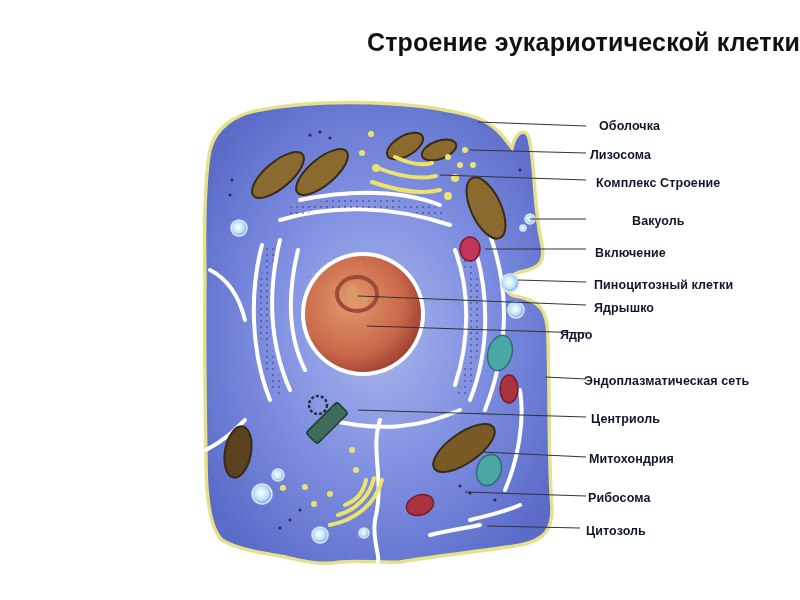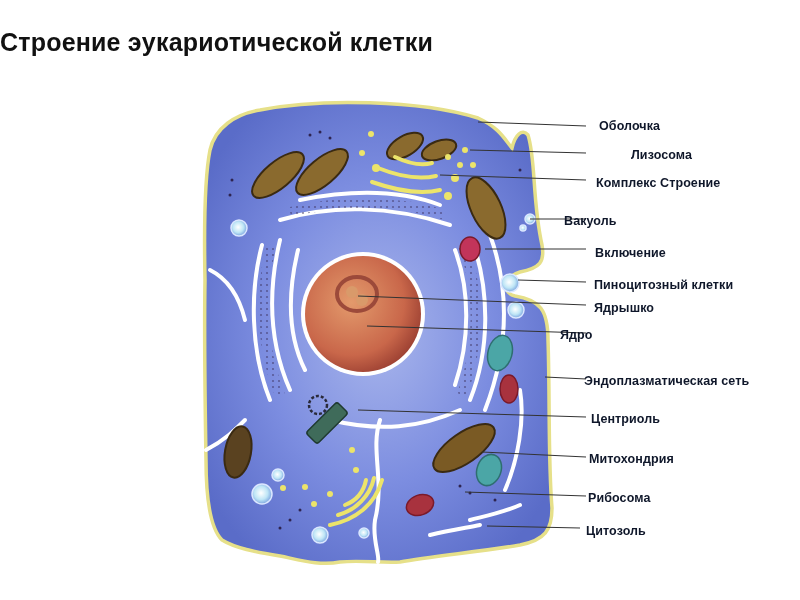--- a/index.html
+++ b/index.html
@@ -1,17 +1,17 @@
 <!DOCTYPE html>
 <html><head>
 <meta charset="utf-8">
 <style>
   html, body { margin: 0; padding: 0; background: #ffffff; }
   body { width: 800px; height: 600px; position: relative; overflow: hidden; font-family: "Liberation Sans", sans-serif; }
-  .title { position: absolute; left: 0; top: 28px; width: 800px; text-align: left; font-size: 25px; font-weight: bold; color: #111; letter-spacing: 0.2px; }
+  .title { position: absolute; left: 0; top: 28px; width: 800px; text-align: right; font-size: 25px; font-weight: bold; color: #111; letter-spacing: 0.2px; }
   .diagram { position: absolute; left: 0; top: 0; width: 800px; height: 600px; }
   .label { position: absolute; font-size: 12.5px; font-weight: bold; color: #0f172a; white-space: nowrap; letter-spacing: 0.1px; }
 </style>
 </head>
 <body>
 
 <div class="title">Строение эукариотической клетки</div>
 
 <svg class="diagram" viewBox="0 0 800 600" xmlns="http://www.w3.org/2000/svg">
   <defs>
@@ -160,23 +160,23 @@
     <line x1="367" y1="326" x2="586" y2="333"></line>
     <line x1="545" y1="377" x2="586" y2="379"></line>
     <line x1="358" y1="410" x2="586" y2="417"></line>
     <line x1="482" y1="452" x2="586" y2="457"></line>
     <line x1="465" y1="492" x2="586" y2="496"></line>
     <line x1="487" y1="526" x2="580" y2="528"></line>
   </g>
 </svg>
 
 <div class="label" style="left:599px;top:119px">Оболочка</div>
-<div class="label" style="left:631px;top:148px">Лизосома</div>
+<div class="label" style="left:590px;top:148px">Лизосома</div>
 <div class="label" style="left:596px;top:176px">Комплекс  Строение</div>
-<div class="label" style="left:564px;top:214px">Вакуоль</div>
+<div class="label" style="left:632px;top:214px">Вакуоль</div>
 <div class="label" style="left:595px;top:246px">Включение</div>
 <div class="label" style="left:594px;top:278px">Пиноцитозный  клетки</div>
 <div class="label" style="left:594px;top:301px">Ядрышко</div>
 <div class="label" style="left:560px;top:328px">Ядро</div>
 <div class="label" style="left:584px;top:374px">Эндоплазматическая  сеть</div>
 <div class="label" style="left:591px;top:412px">Центриоль</div>
 <div class="label" style="left:589px;top:452px">Митохондрия</div>
 <div class="label" style="left:588px;top:491px">Рибосома</div>
 <div class="label" style="left:586px;top:524px">Цитозоль</div>
 

